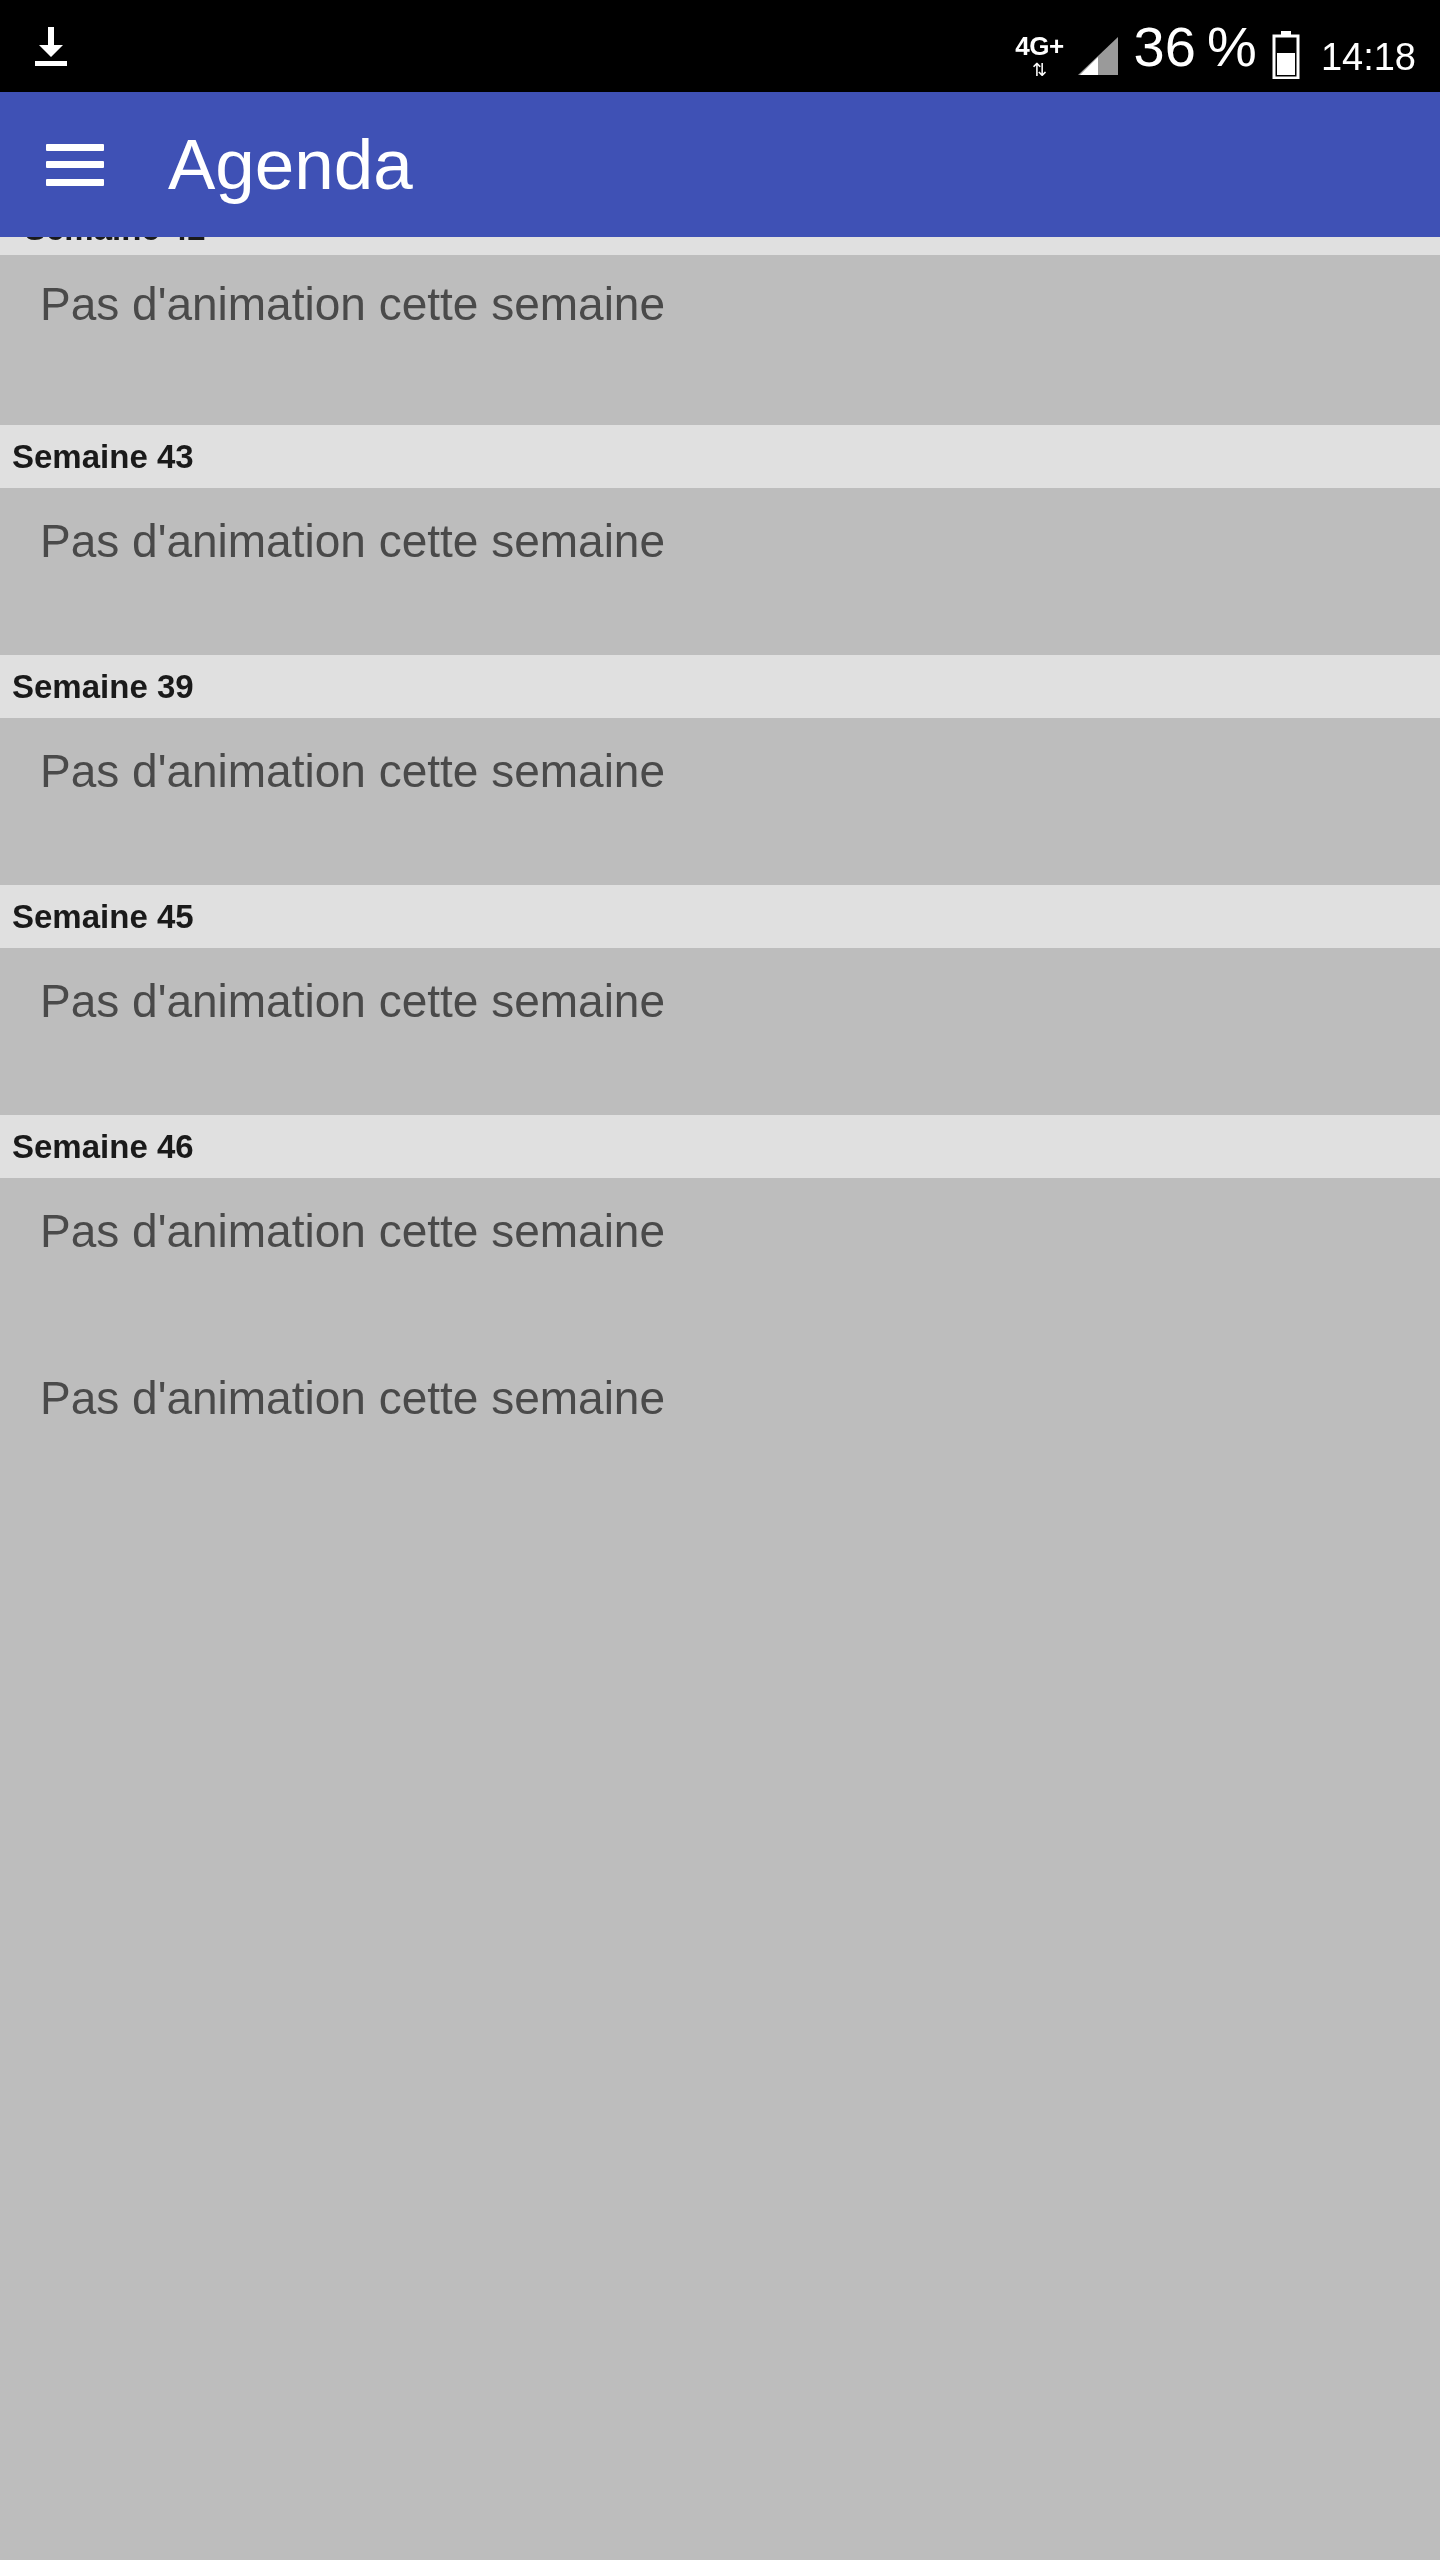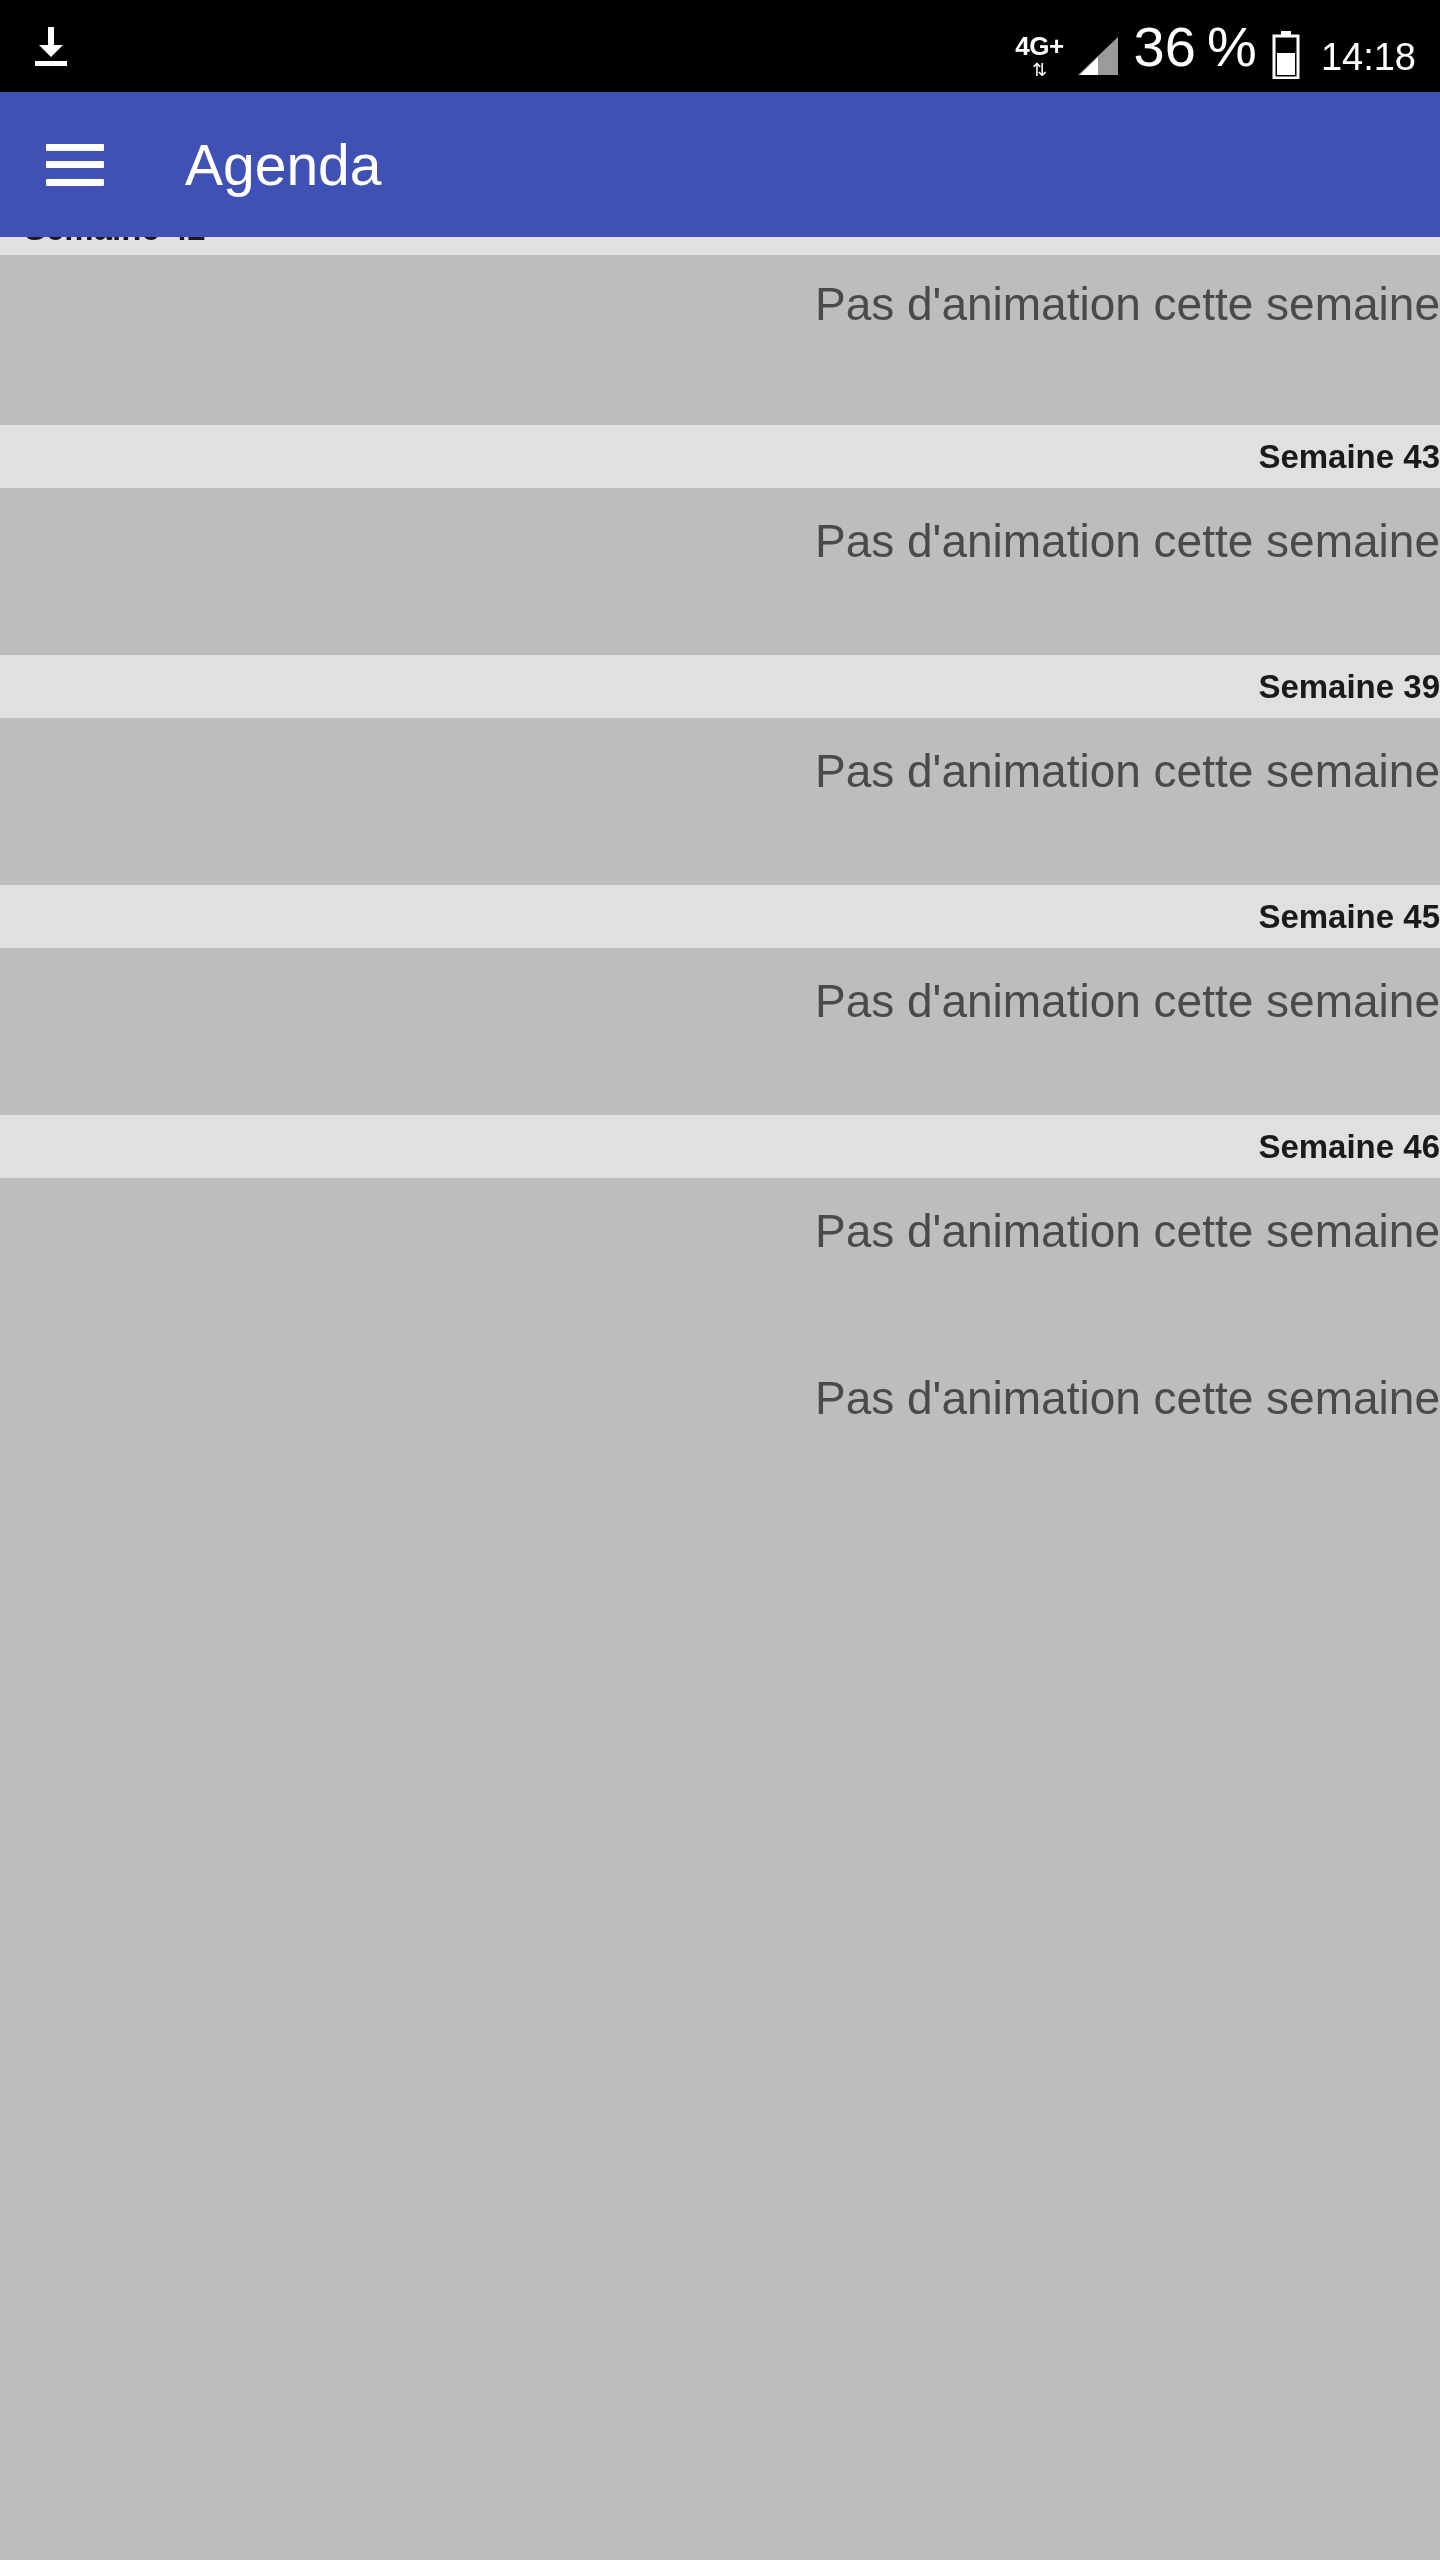--- a/index.html
+++ b/index.html
@@ -81,35 +81,34 @@
     cursor: pointer;
   }
   .hamburger span {
     display: block;
     height: 7px;
     background: #ffffff;
     border-radius: 1px;
   }
   .app-title {
     color: #ffffff;
-    font-size: 57px;
-    margin-left: 81px;
+    font-size: 71px;
+    margin-left: 64px;
     font-weight: normal;
   }
 
   
   .content {
     position: absolute;
     top: 237px;
     left: 0;
     right: 0;
     bottom: 0;
     overflow: hidden;
     background: #bdbdbd;
-    text-align: right;
   }
   .week-header {
     background: #e0e0e0;
     color: #1a1a1a;
     font-size: 33px;
     font-weight: bold;
     height: 63px;
     line-height: 63px;
     padding-left: 12px;
     box-sizing: border-box;

